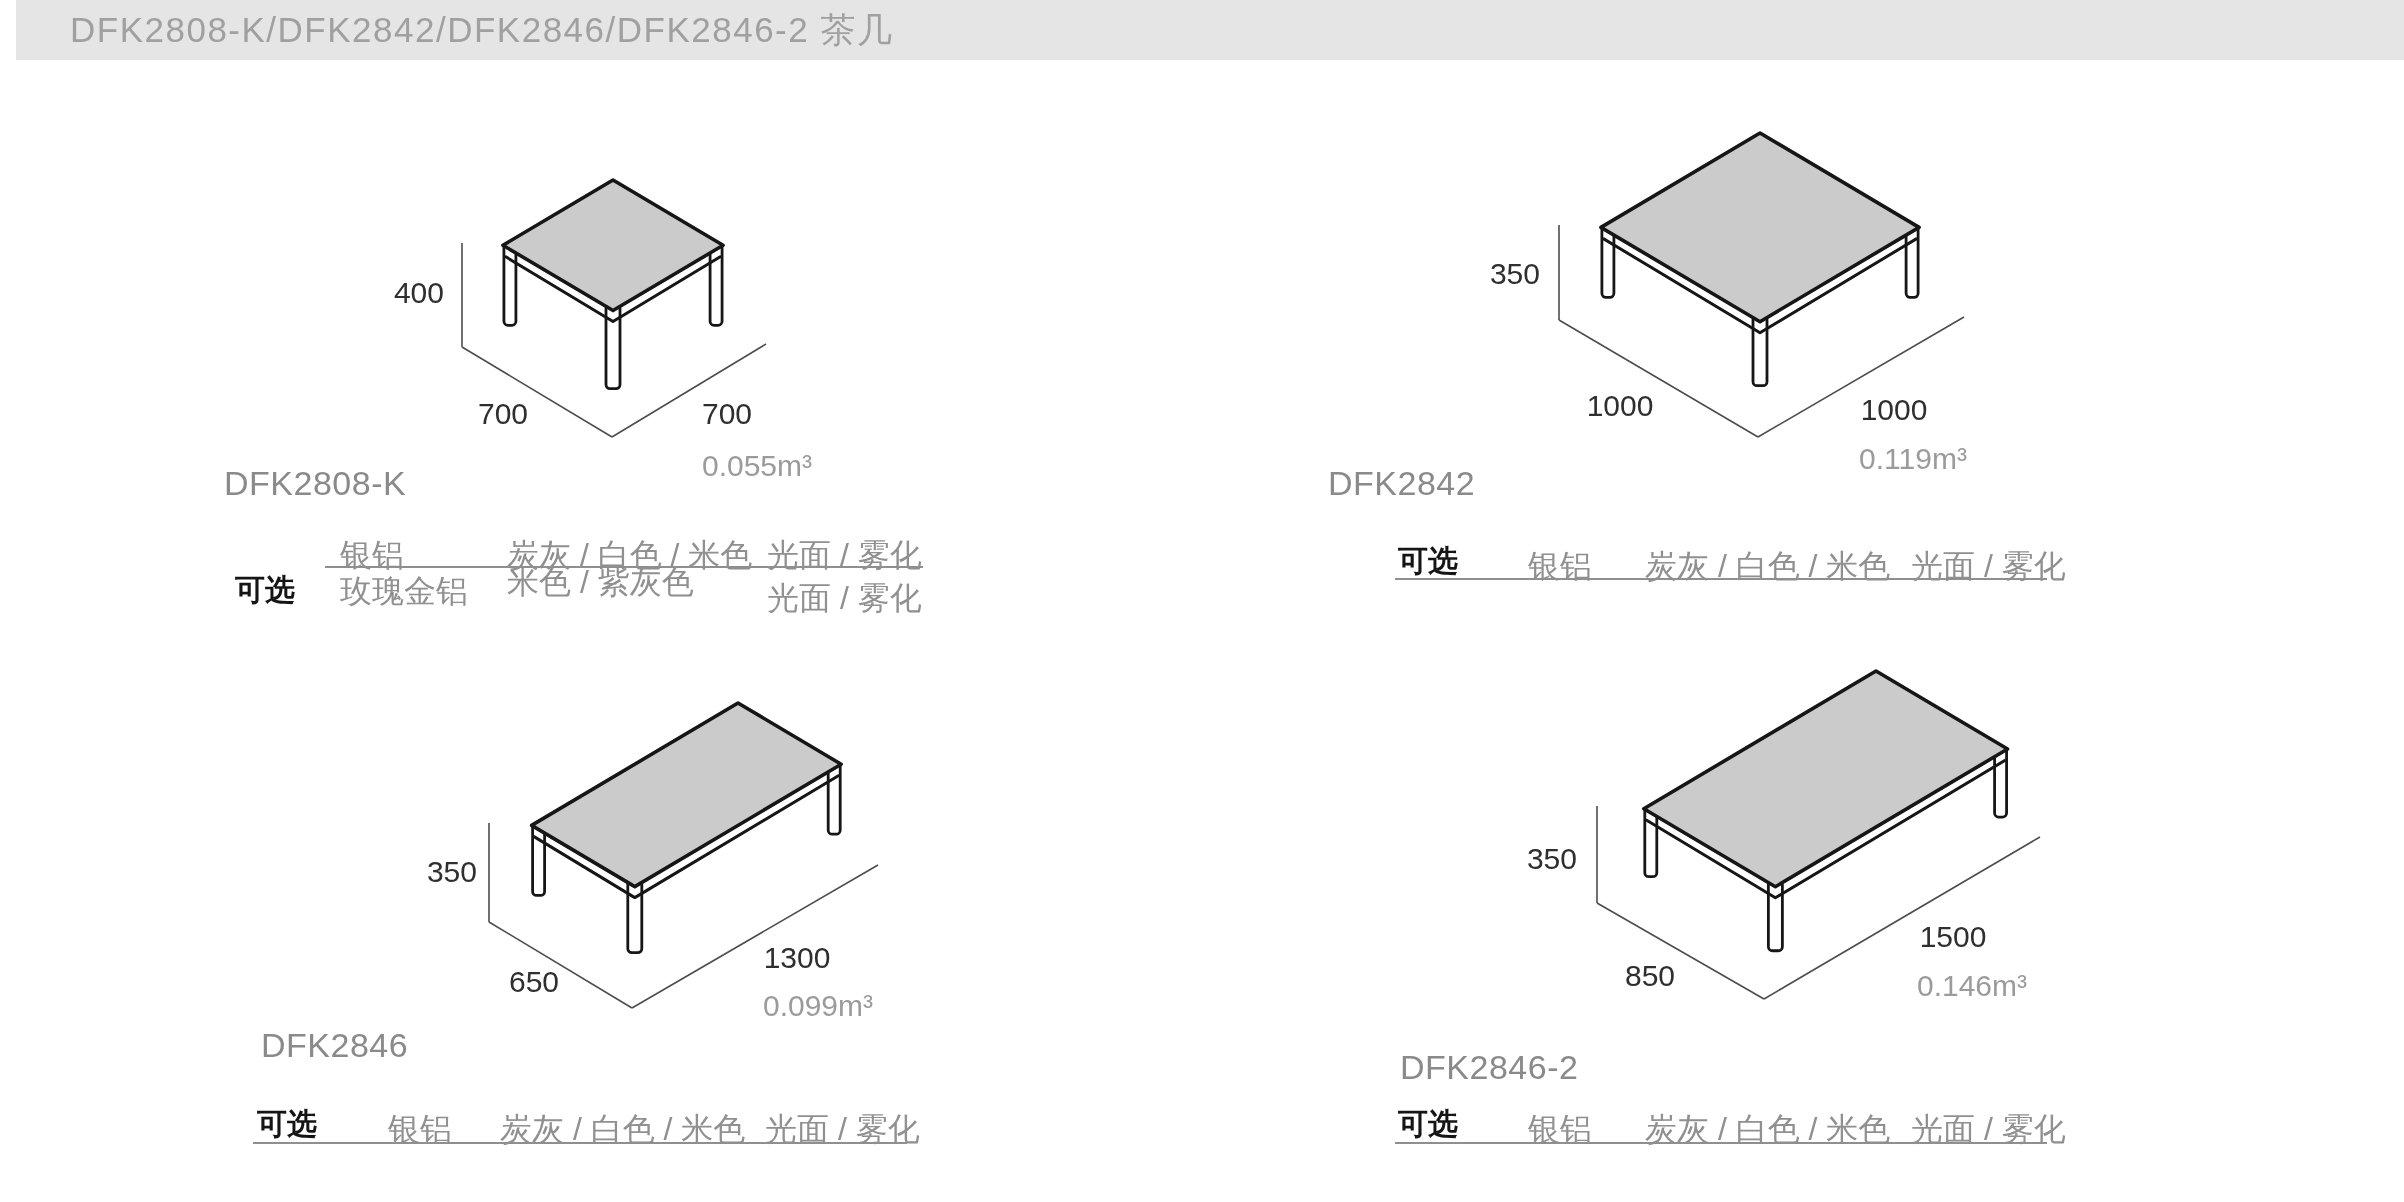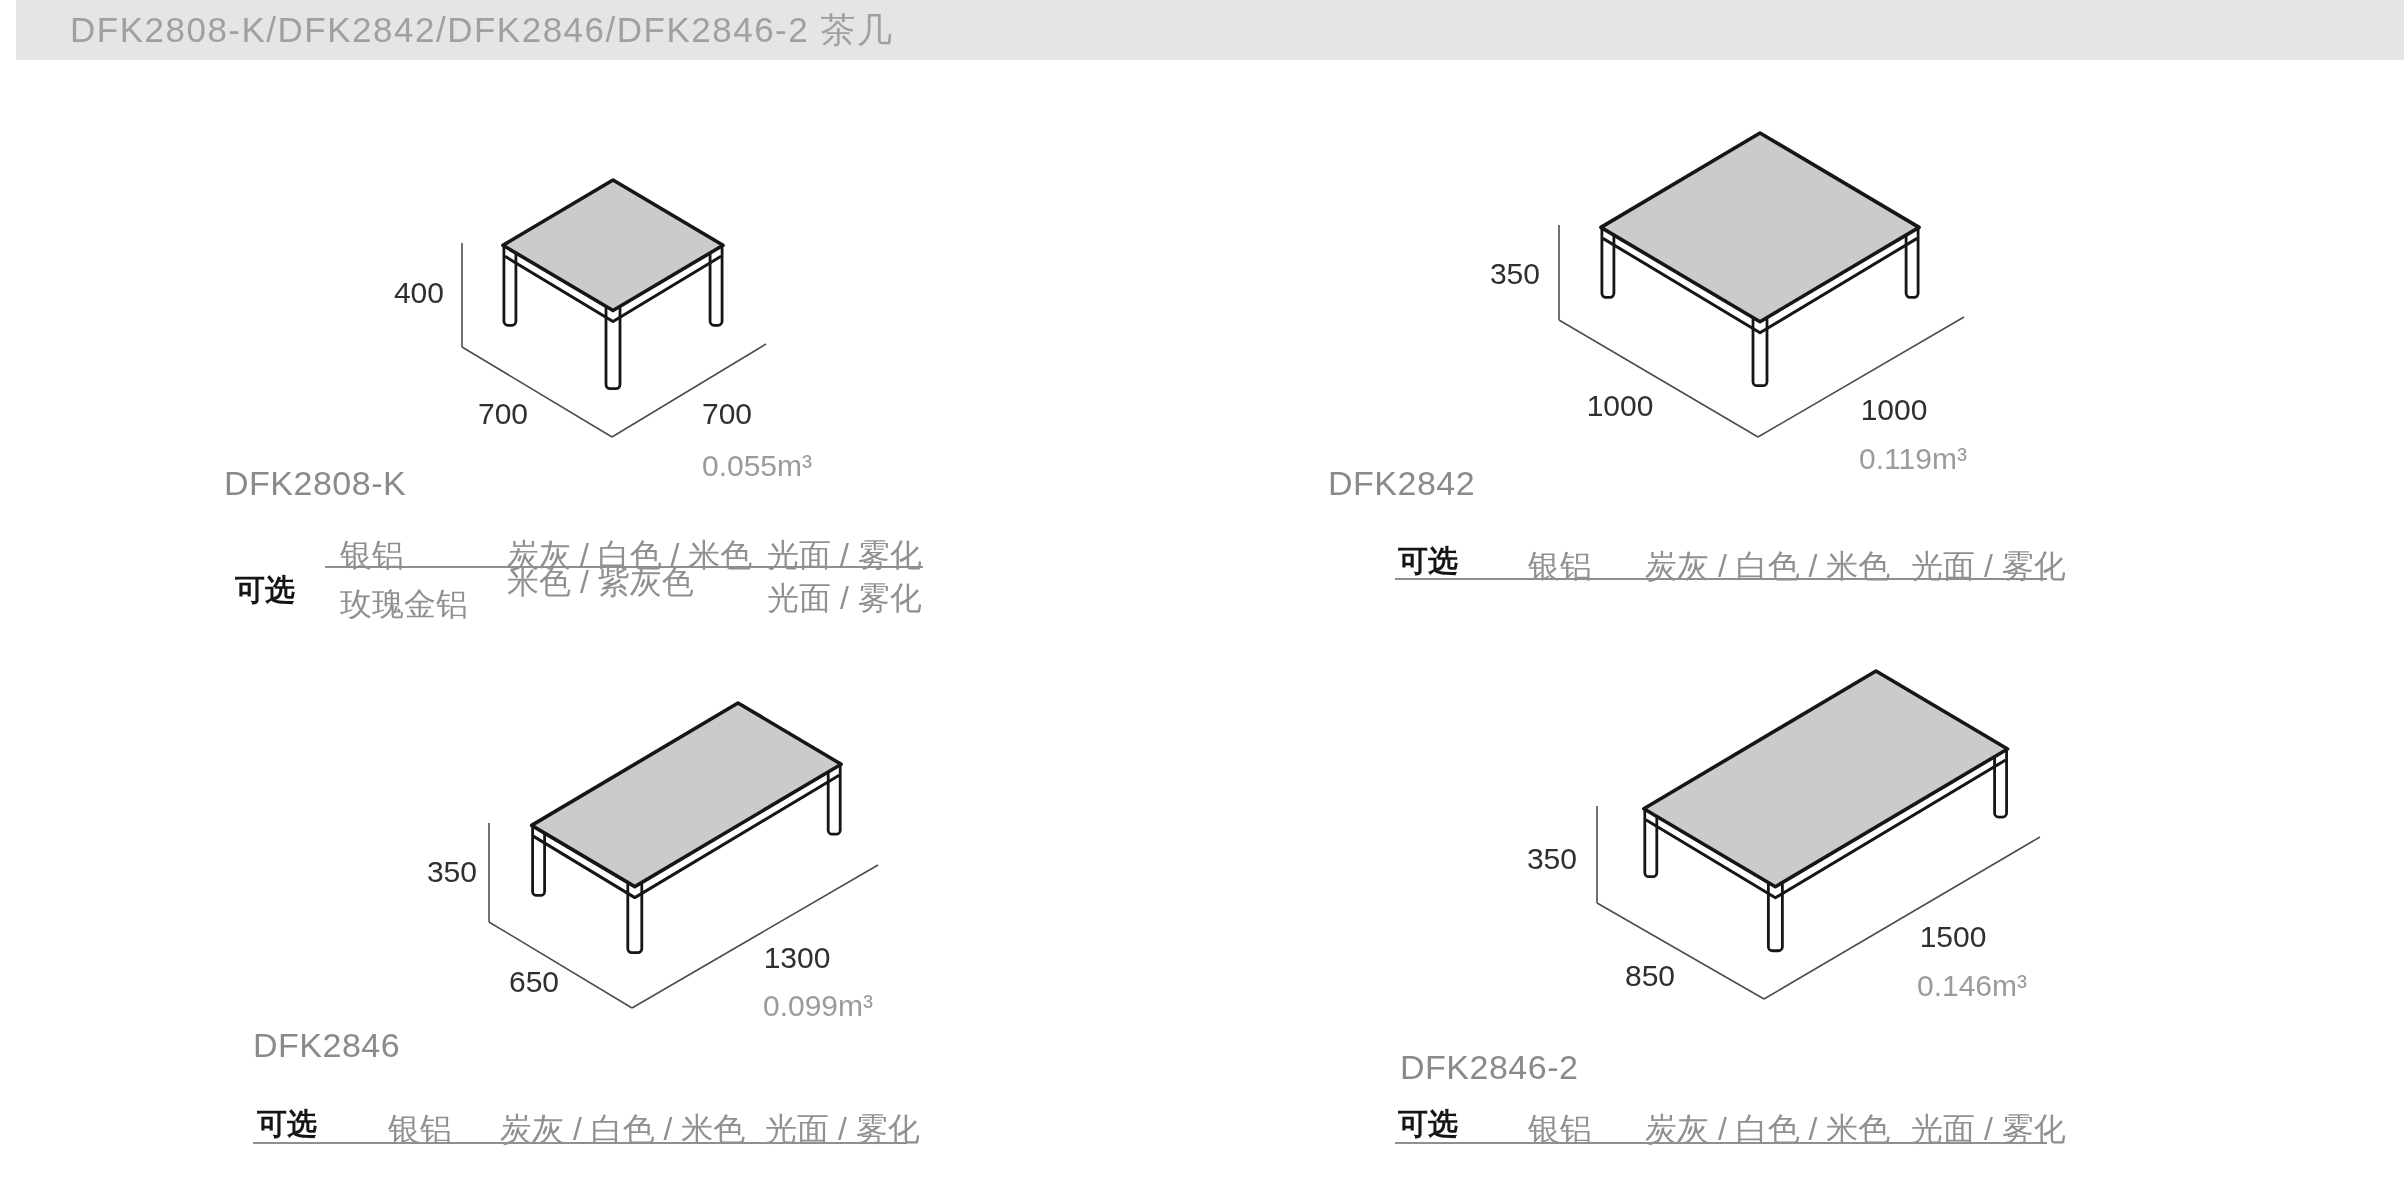--- a/index.html
+++ b/index.html
@@ -65,21 +65,21 @@
     <text class="dim" x="727" y="424" text-anchor="middle">700</text>
     <text class="vol" x="757" y="476" text-anchor="middle">0.055m³</text>
   </svg>
   <div class="model" style="left:224px;top:464px">DFK2808-K</div>
 
   <div class="opt-label" style="left:235px;top:570px">可选</div>
   <div class="cell" style="left:340px;top:534px">银铝</div>
   <div class="cell" style="left:507px;top:534px">炭灰 / 白色 / 米色</div>
   <div class="cell" style="left:767px;top:534px">光面 / 雾化</div>
   <div class="rule" style="left:325px;top:566px;width:598px"></div>
-  <div class="cell" style="left:340px;top:583px">玫瑰金铝</div>
+  <div class="cell" style="left:340px;top:570px">玫瑰金铝</div>
   <div class="cell" style="left:507px;top:561px">米色 / 紫灰色</div>
   <div class="cell" style="left:767px;top:577px">光面 / 雾化</div>
 </div>
 
 <div>
   <svg class="drawing" style="left:1460px;top:110px;width:560px;height:370px" viewBox="1460 110 560 370">
     <g id="t2">
         <rect fill="#ffffff" stroke="#161616" stroke-width="2.8" rx="4" x="1601.9" y="225.35000000000002" width="12" height="72"></rect>
         <rect fill="#ffffff" stroke="#161616" stroke-width="2.8" rx="4" x="1906.1" y="225.35000000000002" width="12" height="72"></rect>
         <rect fill="#ffffff" stroke="#161616" stroke-width="2.8" rx="4" x="1753" y="315.70000000000005" width="14" height="70"></rect>
@@ -113,21 +113,21 @@
         <polygon points="738,703 841.2,764.2 634.8000000000001,886.6 531.6,825.4" fill="#cbcbcb" stroke="#161616" stroke-width="3.6" stroke-linejoin="round"></polygon>
         <path fill="none" stroke="#4d4d4d" stroke-width="1.6" d="M 489 823 L 489 922"></path>
         <path fill="none" stroke="#4d4d4d" stroke-width="1.6" d="M 489 922 L 632 1008"></path>
         <path fill="none" stroke="#4d4d4d" stroke-width="1.6" d="M 632 1008 L 878 865"></path>
       </g>
     <text class="dim" x="477" y="882" text-anchor="end">350</text>
     <text class="dim" x="534" y="992" text-anchor="middle">650</text>
     <text class="dim" x="797" y="968" text-anchor="middle">1300</text>
     <text class="vol" x="818" y="1016" text-anchor="middle">0.099m³</text>
   </svg>
-  <div class="model" style="left:253px;top:1026px">DFK2846</div>
+  <div class="model" style="left:261px;top:1026px">DFK2846</div>
 
   <div class="opt-label" style="left:257px;top:1104px">可选</div>
   <div class="cell" style="left:388px;top:1108px">银铝</div>
   <div class="cell" style="left:500px;top:1108px">炭灰 / 白色 / 米色</div>
   <div class="cell" style="left:765px;top:1108px">光面 / 雾化</div>
   <div class="rule" style="left:253px;top:1142px;width:654px"></div>
 </div>
 
 <div>
   <svg class="drawing" style="left:1520px;top:640px;width:540px;height:380px" viewBox="1520 640 540 380">

